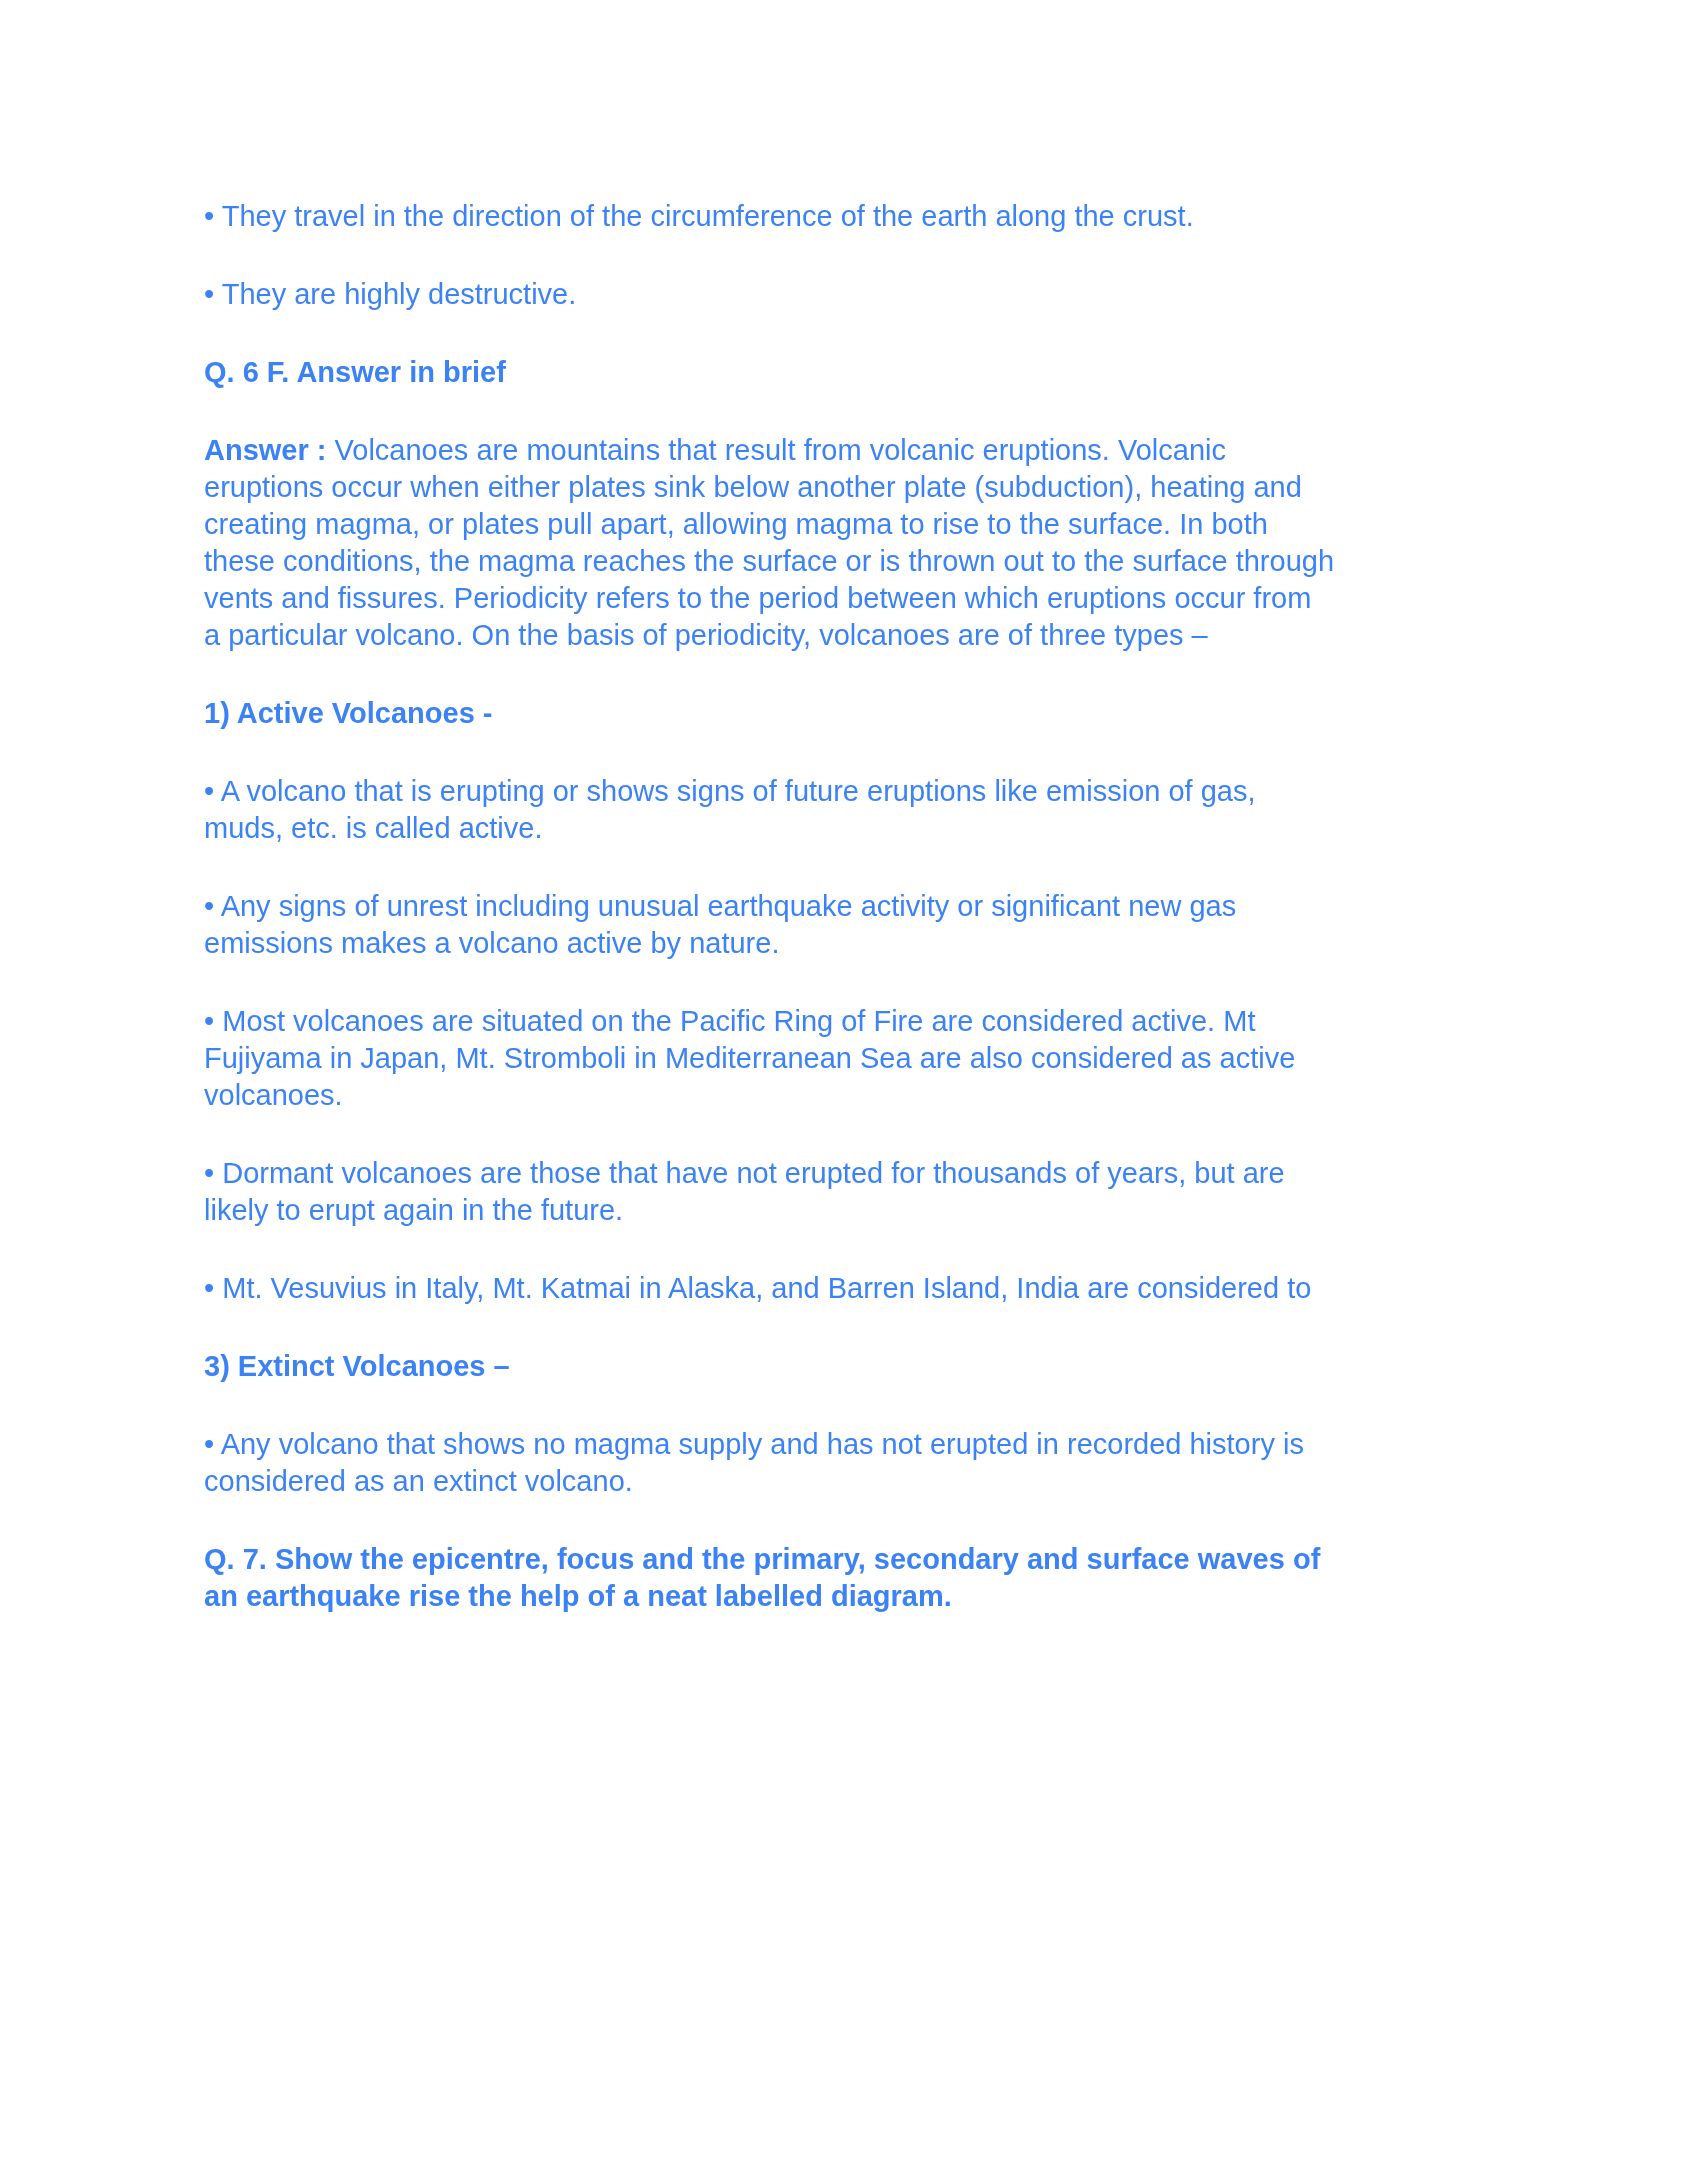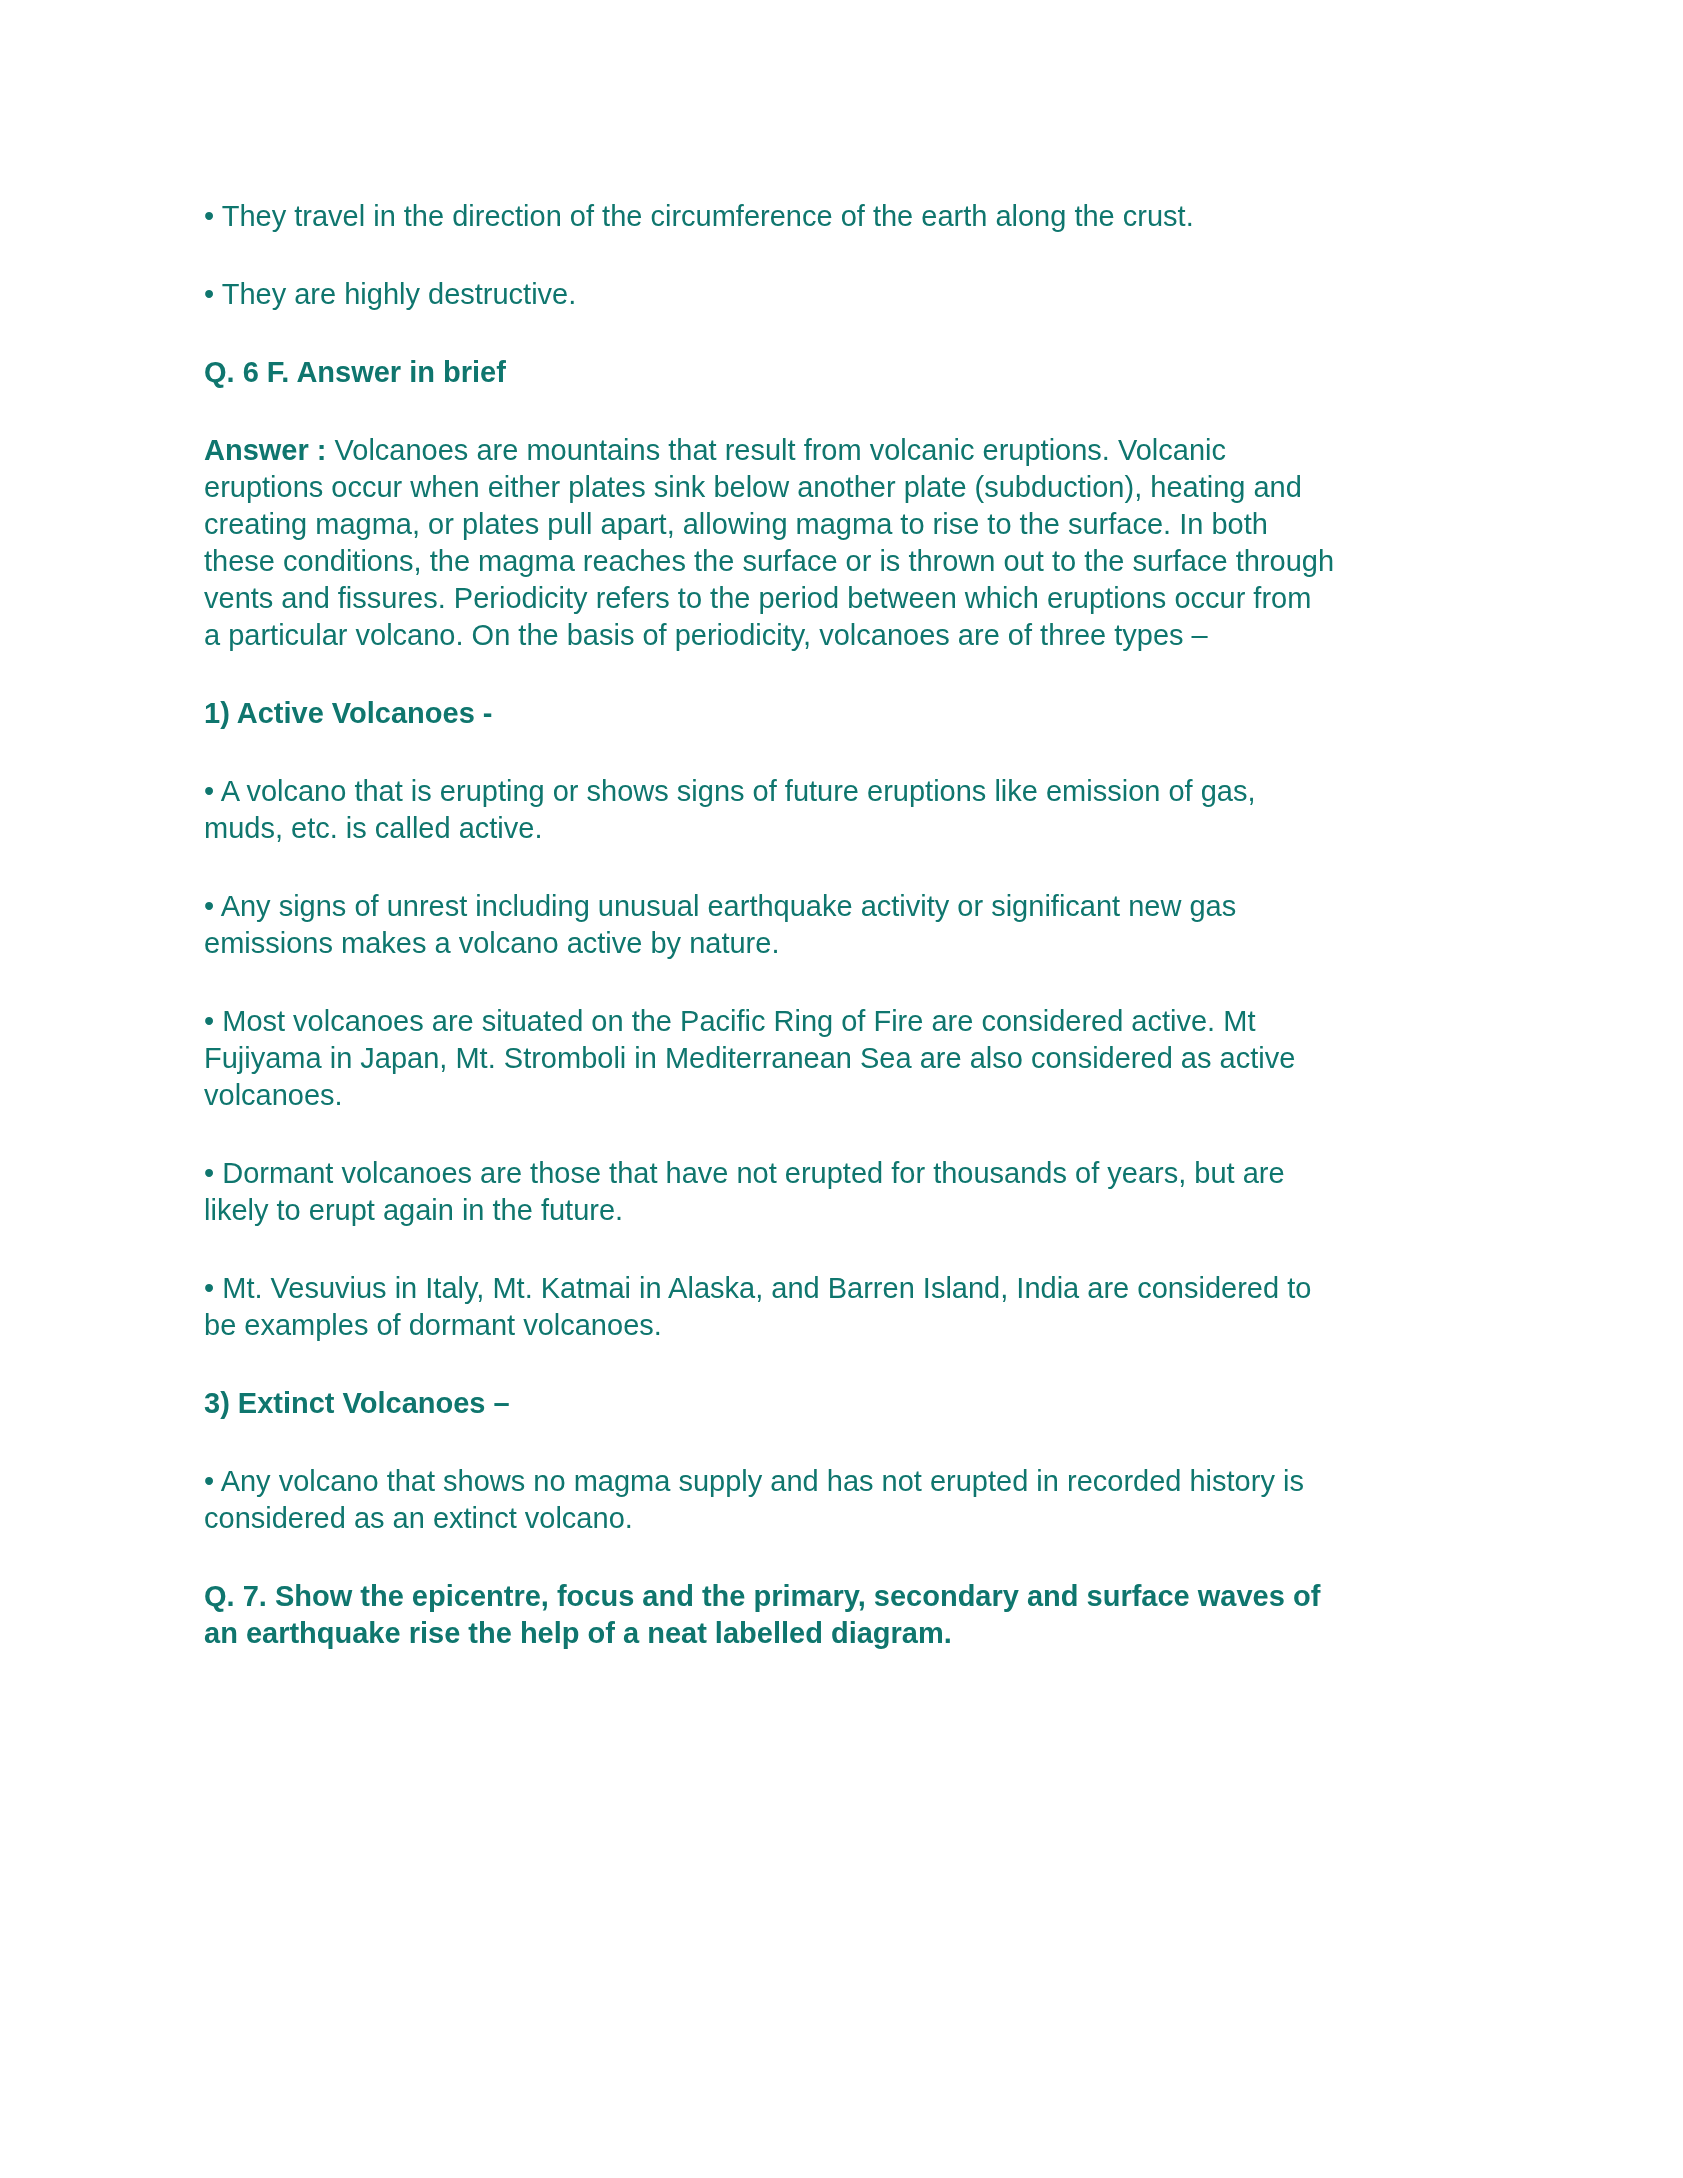--- a/index.html
+++ b/index.html
@@ -5,21 +5,21 @@
   html, body {
     margin: 0;
     padding: 0;
     background: #ffffff;
   }
   .page {
     position: relative;
     width: 1683px;
     height: 2178px;
     background: #ffffff;
-    color: #0f766e;
+    color: #3b82f6;
     font-family: "Liberation Sans", sans-serif;
     overflow: hidden;
   }
   .content {
     position: absolute;
     left: 204px;
     top: 198px;
     font-size: 29px;
     line-height: 37px;
   }
@@ -75,21 +75,20 @@
         <span class="line"><span>• </span>Most volcanoes are situated on the Pacific Ring of Fire are considered active. Mt</span>
         <span class="line">Fujiyama in Japan, Mt. Stromboli in Mediterranean Sea are also considered as active</span>
         <span class="line">volcanoes.</span>
       </div>
       <div class="para bullet">
         <span class="line"><span>• </span>Dormant volcanoes are those that have not erupted for thousands of years, but are</span>
         <span class="line">likely to erupt again in the future.</span>
       </div>
       <div class="para bullet">
         <span class="line"><span>• </span>Mt. Vesuvius in Italy, Mt. Katmai in Alaska, and Barren Island, India are considered to</span>
-        <span class="line">be examples of dormant volcanoes.</span>
       </div>
       <div class="para heading">
         <span class="line">3) Extinct Volcanoes –</span>
       </div>
       <div class="para bullet">
         <span class="line"><span>• </span>Any volcano that shows no magma supply and has not erupted in recorded history is</span>
         <span class="line">considered as an extinct volcano.</span>
       </div>
       <div class="para heading">
         <span class="line">Q. 7. Show the epicentre, focus and the primary, secondary and surface waves of</span>

